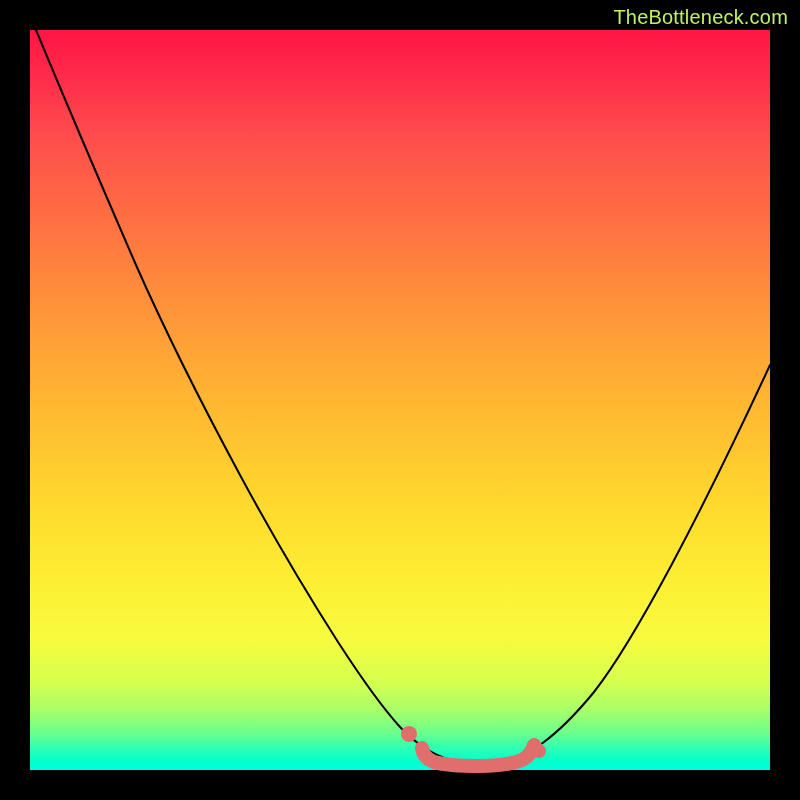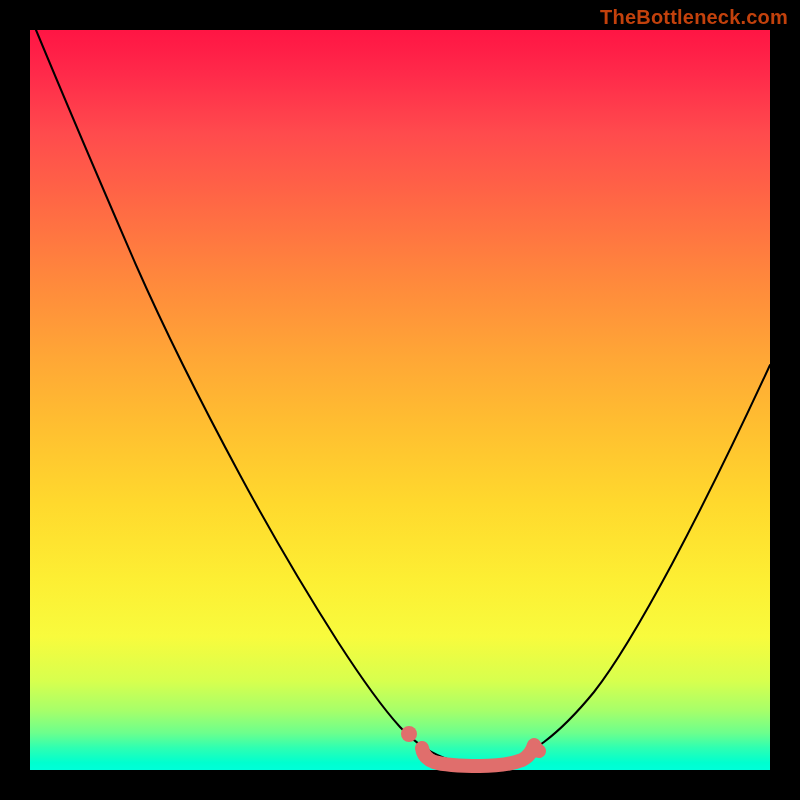--- a/index.html
+++ b/index.html
@@ -43,22 +43,22 @@
       #2effb2 97%,
       #00ffcf 99%,
       #00ffd9 100%
     );
   }
   .watermark {
     position: absolute;
     top: 6px;
     right: 12px;
     font-size: 20px;
-    font-weight: 700;
-    color: #c2410c;
+    font-weight: 400;
+    color: #bef264;
     letter-spacing: 0.2px;
   }
   svg.overlay {
     position: absolute;
     top: 30px;
     left: 30px;
     width: 740px;
     height: 740px;
     overflow: visible;
   }

